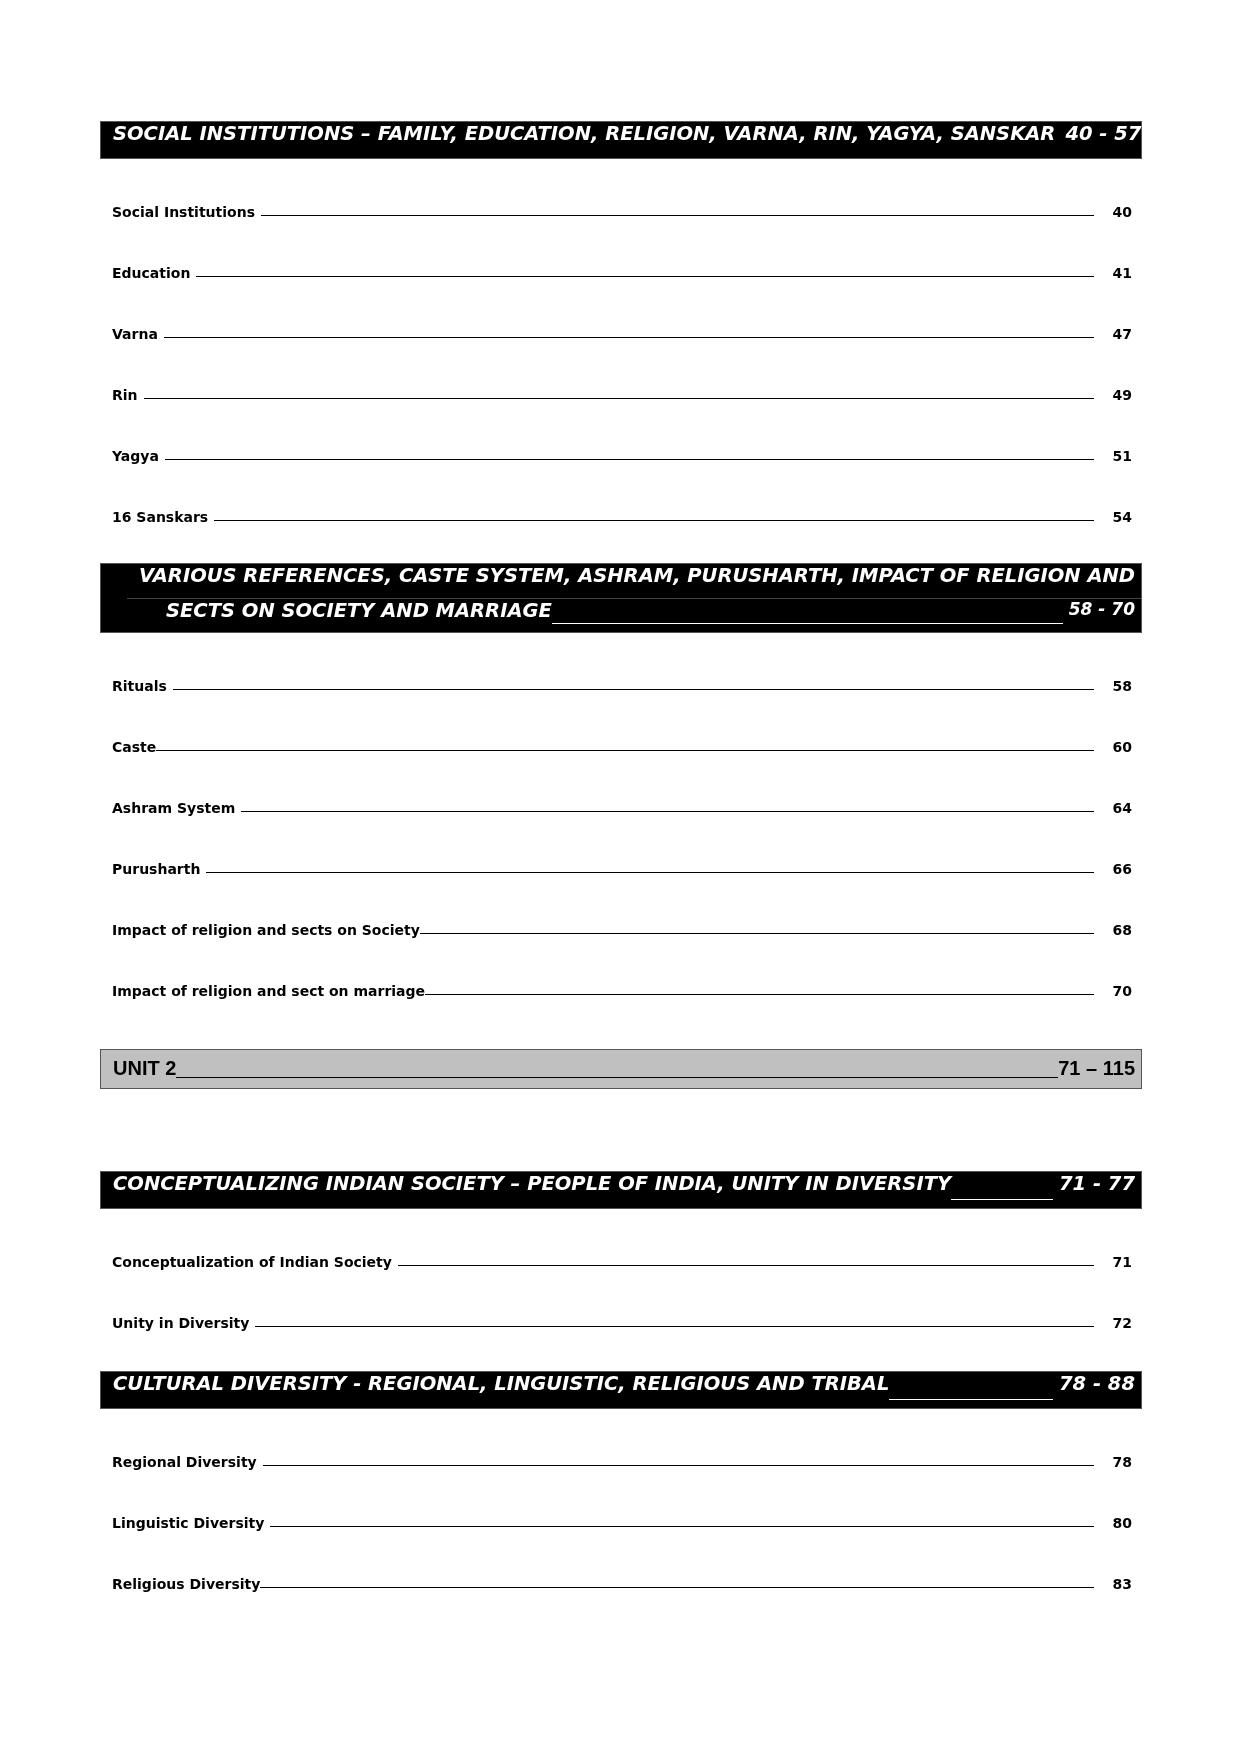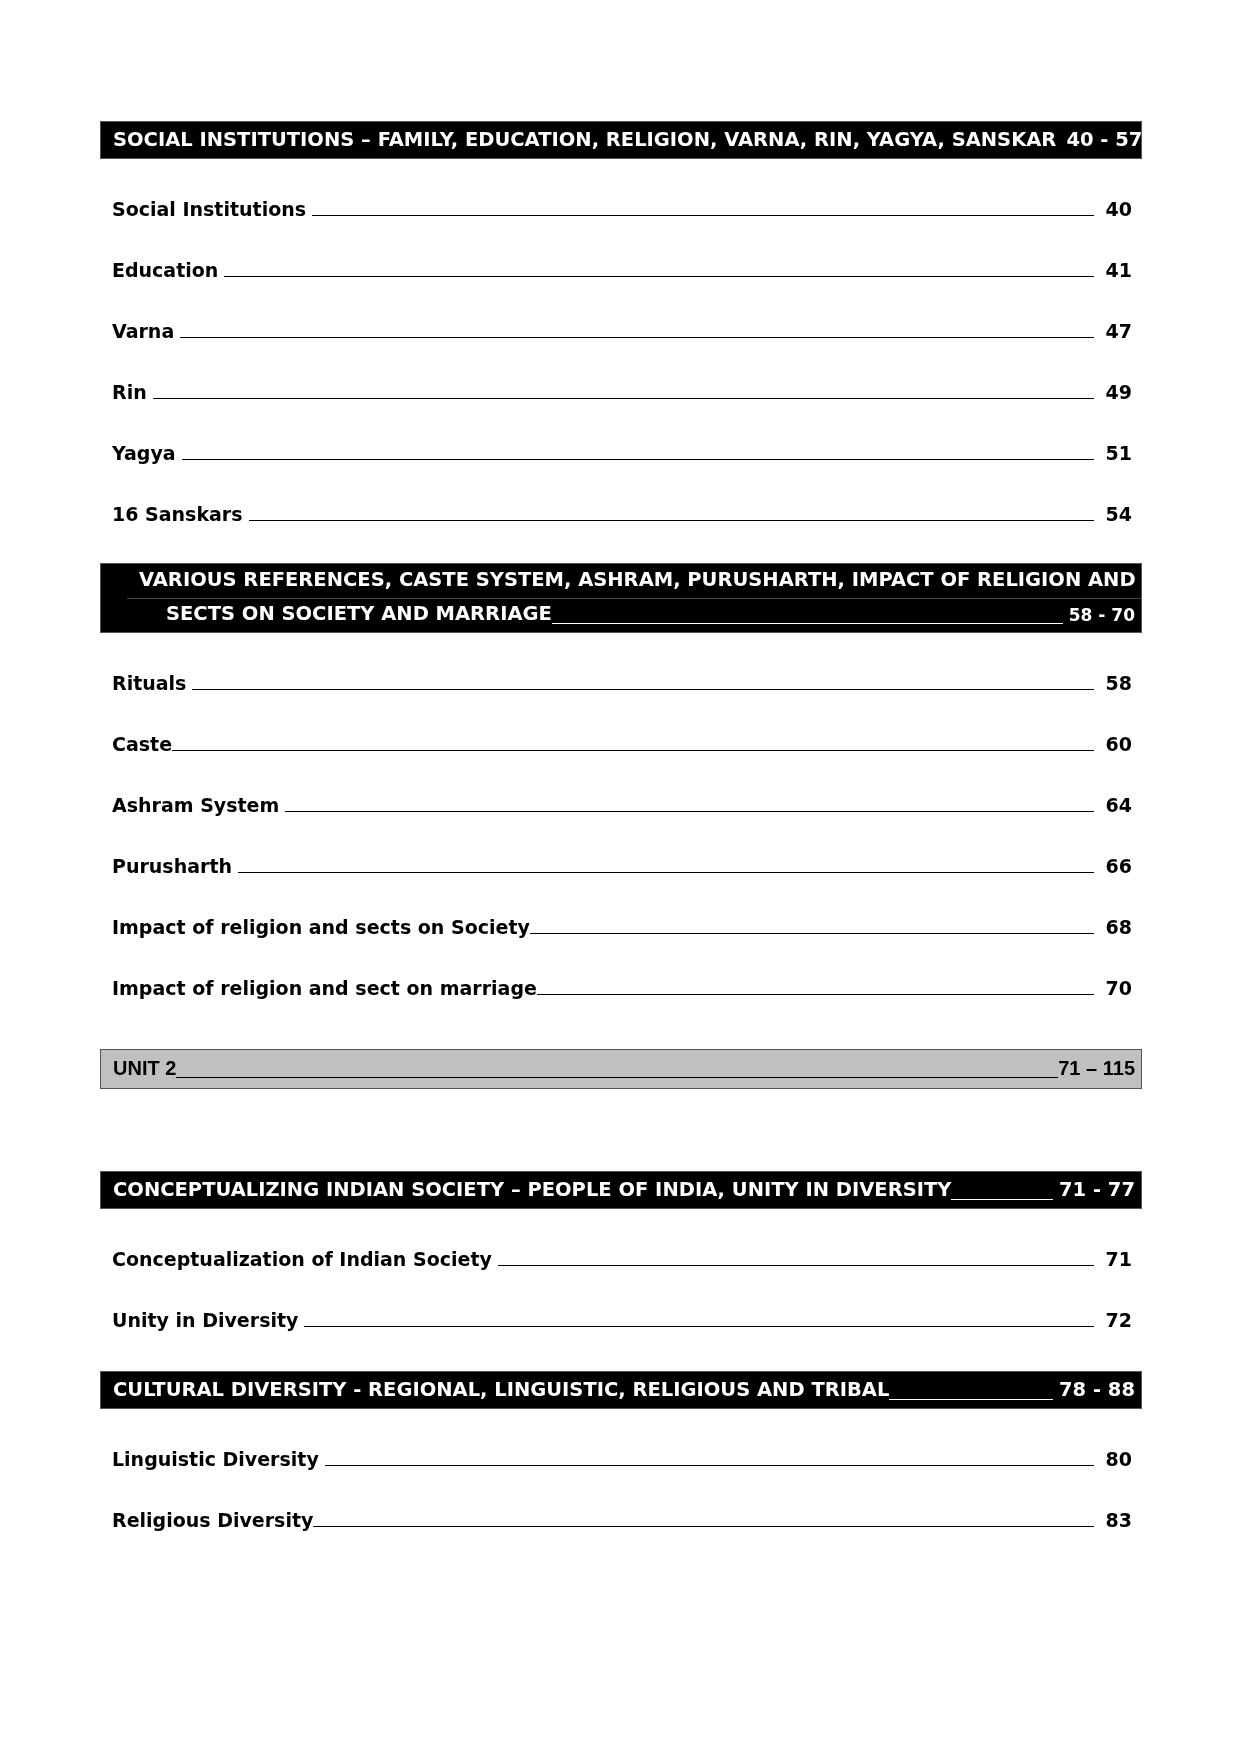--- a/index.html
+++ b/index.html
@@ -1,33 +1,33 @@
 <!DOCTYPE html>
 <html><head>
 <meta charset="utf-8">
 <style>
   html, body { margin: 0; padding: 0; background: #ffffff; }
   body { width: 1241px; height: 1755px; position: relative; font-family: "DejaVu Sans", sans-serif; color: #000; overflow: hidden; }
   .page { position: absolute; left: 100px; top: 121px; width: 1042px; }
 
   .sec-head { background: #000; color: #fff; font-weight: bold; font-size: 19.5px; border: 1px solid #555; box-sizing: border-box; width: 1042px; }
-  .sec-head .line { display: flex; align-items: flex-end; height: 36px; padding: 0 6px 0 12px; box-sizing: border-box; }
+  .sec-head .line { display: flex; height: 36px; padding: 0 6px 0 12px; box-sizing: border-box; font-style: italic; }
   .sec-head .line + .line { border-top: 1px solid #444; padding-left: 39px; }
   .sec-head .t { white-space: nowrap; padding-bottom: 7px; }
   .sec-head .fill { flex: 1; border-bottom: 1.5px solid #fff; margin: 0 6px 8px 4px; }
   .sec-head .pg { white-space: nowrap; padding-bottom: 7px; }
   .sec-head .pg.small { font-size: 17px; }
   .sec-head.two .line { height: 34px; margin-left: 26px; }
 
   .unit-head { background: #c0c0c0; color: #000; font-weight: bold; font-size: 20px; border: 1px solid #555; box-sizing: border-box; width: 1042px; height: 40px; display: flex; align-items: flex-end; padding: 12px 6px 0 12px; font-family: "Liberation Sans", sans-serif; }
   .unit-head .t { padding-bottom: 8px; white-space: nowrap; }
   .unit-head .fill { flex: 1; border-bottom: 1.5px solid #000; margin: 0 0 10px 0; }
   .unit-head .pg { padding-bottom: 8px; white-space: nowrap; }
 
-  .entry { display: flex; align-items: flex-end; height: 61px; padding: 0 10px 0 12px; font-weight: bold; font-size: 19px; box-sizing: border-box; width: 1042px; }
+  .entry { display: flex; align-items: flex-end; height: 61px; padding: 0 10px 0 12px; font-weight: bold; font-size: 14px; box-sizing: border-box; width: 1042px; }
   .entry .t { white-space: nowrap; padding-bottom: 0; }
   .entry .fill { flex: 1; border-bottom: 1.5px solid #000; margin: 0 10px 4px 6px; }
   .entry .pg { white-space: nowrap; width: 28px; text-align: right; }
 
   .gap-sm { height: 38px; }
   .gap-md { height: 70px; }
 </style>
 </head>
 <body>
 
@@ -145,20 +145,25 @@
   <div class="gap-sm" style="height:40px"></div>
 
   <div class="sec-head">
     <div class="line">
       <span class="t">CULTURAL DIVERSITY - REGIONAL, LINGUISTIC, RELIGIOUS AND TRIBAL</span>
       <span class="fill" style="margin-left:0"></span>
       <span class="pg">78 - 88</span>
     </div>
   </div>
   <div class="entry">
+      <span class="t">Regional Diversity</span>
+      <span class="fill"></span>
+      <span class="pg">78</span>
+    </div>
+  <div class="entry">
       <span class="t">Linguistic Diversity</span>
       <span class="fill"></span>
       <span class="pg">80</span>
     </div>
   <div class="entry">
       <span class="t">Religious Diversity</span>
       <span class="fill" style="margin-left:0"></span>
       <span class="pg">83</span>
     </div>
 

